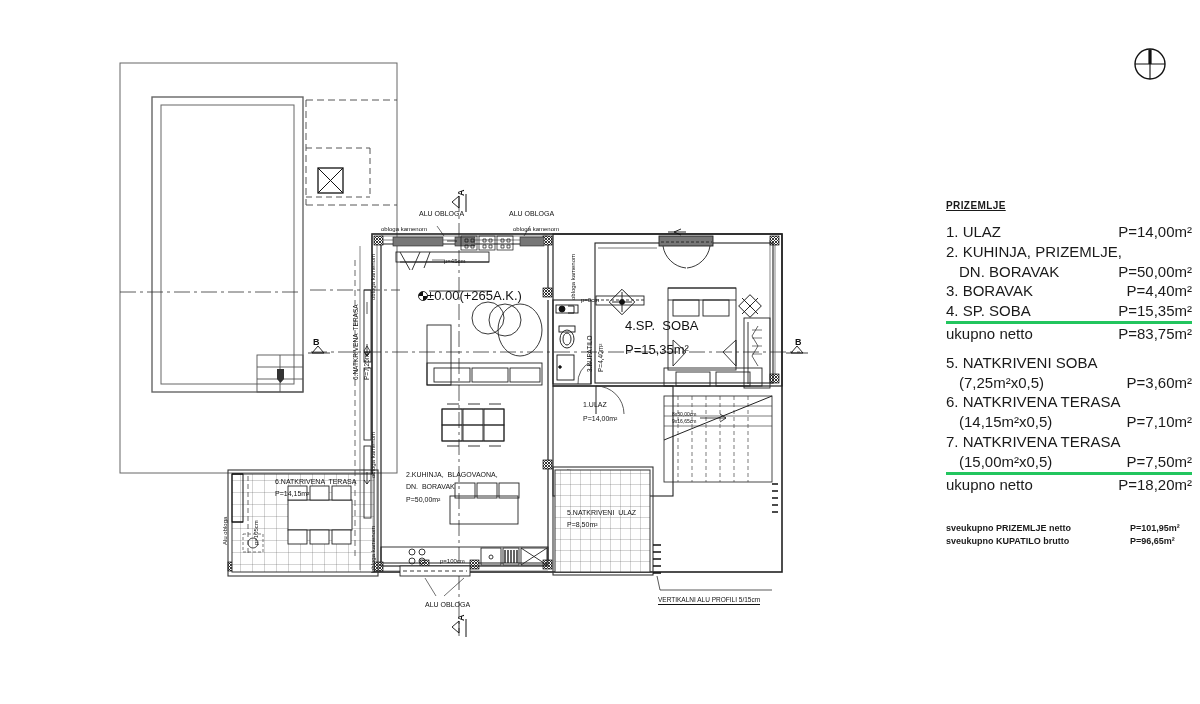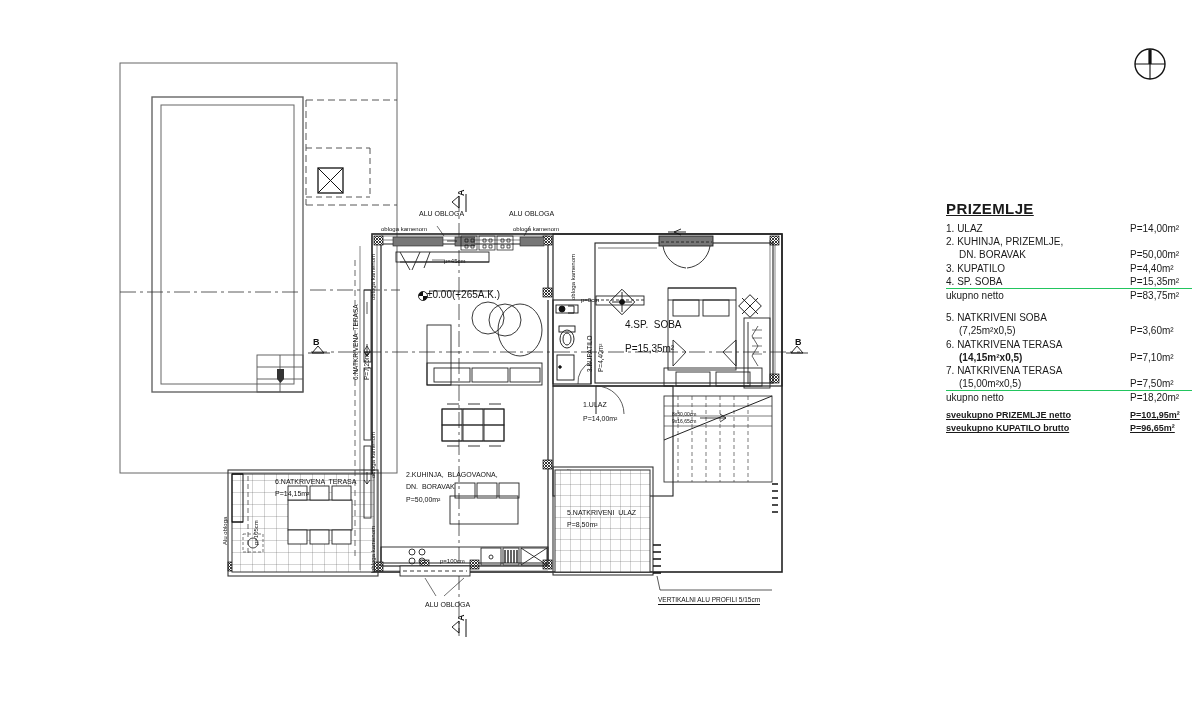--- a/index.html
+++ b/index.html
@@ -19,55 +19,55 @@
     position: absolute;
     font-family: "Liberation Sans", sans-serif;
     color: #111111;
     white-space: pre;
     line-height: 1.15;
   }
   .t5   { font-size: 5px; }
   .t6   { font-size: 6px; }
   .t65  { font-size: 6.5px; }
   .t7   { font-size: 7px; }
-  .t75  { font-size: 10px; }
+  .t75  { font-size: 13px; }
   .t9   { font-size: 9px; }
   .bold { font-weight: bold; }
   .vert-up {
     transform-origin: 0 0;
     transform: rotate(-90deg);
   }
   
   #legend {
     position: absolute;
     left: 946px;
     top: 200px;
     width: 246px;
     color: #1a1a1a;
   }
   #legend .legend-title {
-    font-size: 15px;
+    font-size: 10px;
     font-weight: bold;
     letter-spacing: 0.4px;
     text-decoration: underline;
-    margin-bottom: 5px;
+    margin-bottom: 11px;
   }
   .lg-row {
     display: flex;
     justify-content: space-between;
     align-items: baseline;
-    font-size: 10px;
+    font-size: 15px;
     line-height: 1.32;
   }
   .lg-row .lg-name { white-space: pre; }
   .lg-row .lg-val  { white-space: pre; text-align: left; min-width: 62px; }
   .lg-gap { height: 9px; }
-  .lg-rule { border-bottom: 1px solid #22c55e; align-items: center; }
+  .lg-rule { border-bottom: 3px solid #22c55e; align-items: center; }
   .lg-total { font-weight: bold; font-size: 9px; }
-  .lg-sum-block { margin-top: 5px; text-decoration: underline; }
+  .lg-sum-block { margin-top: 28px; }
   .lg-sum-block .lg-row { line-height: 1.45; }
   
   #compass { position: absolute; left: 1130px; top: 44px; }
 </style>
 </head>
 <body>
 
 <div id="page">
 
   <svg width="1200" height="704" viewBox="0 0 1200 704">
@@ -462,21 +462,21 @@
       </div>
       <div class="lg-row">
         <span class="lg-name"><span>2.</span> <span>KUHINJA, PRIZEMLJE,</span></span>
         <span class="lg-val"></span>
       </div>
       <div class="lg-row">
         <span class="lg-name" style="padding-left:13px;">DN. BORAVAK</span>
         <span class="lg-val">P=50,00m²</span>
       </div>
       <div class="lg-row">
-        <span class="lg-name"><span>3.</span> <span>KUPATILO</span></span>
+        <span class="lg-name"><span>3.</span> <span>BORAVAK</span></span>
         <span class="lg-val">P=4,40m²</span>
       </div>
       <div class="lg-row lg-rule">
         <span class="lg-name"><span>4.</span> <span>SP. SOBA</span></span>
         <span class="lg-val">P=15,35m²</span>
       </div>
       <div class="lg-row">
         <span class="lg-name">ukupno netto</span>
         <span class="lg-val">P=83,75m²</span>
       </div>
@@ -491,21 +491,21 @@
       </div>
       <div class="lg-row">
         <span class="lg-name" style="padding-left:13px;">(7,25m²x0,5)</span>
         <span class="lg-val">P=3,60m²</span>
       </div>
       <div class="lg-row">
         <span class="lg-name"><span>6.</span> <span>NATKRIVENA TERASA</span></span>
         <span class="lg-val"></span>
       </div>
       <div class="lg-row">
-        <span class="lg-name" style="padding-left:13px;font-weight:bold;">(14,15m²x0,5)</span>
+        <span class="lg-name" style="padding-left:13px;">(14,15m²x0,5)</span>
         <span class="lg-val">P=7,10m²</span>
       </div>
       <div class="lg-row">
         <span class="lg-name"><span>7.</span> <span>NATKRIVENA TERASA</span></span>
         <span class="lg-val"></span>
       </div>
       <div class="lg-row lg-rule">
         <span class="lg-name" style="padding-left:13px;">(15,00m²x0,5)</span>
         <span class="lg-val">P=7,50m²</span>
       </div>

